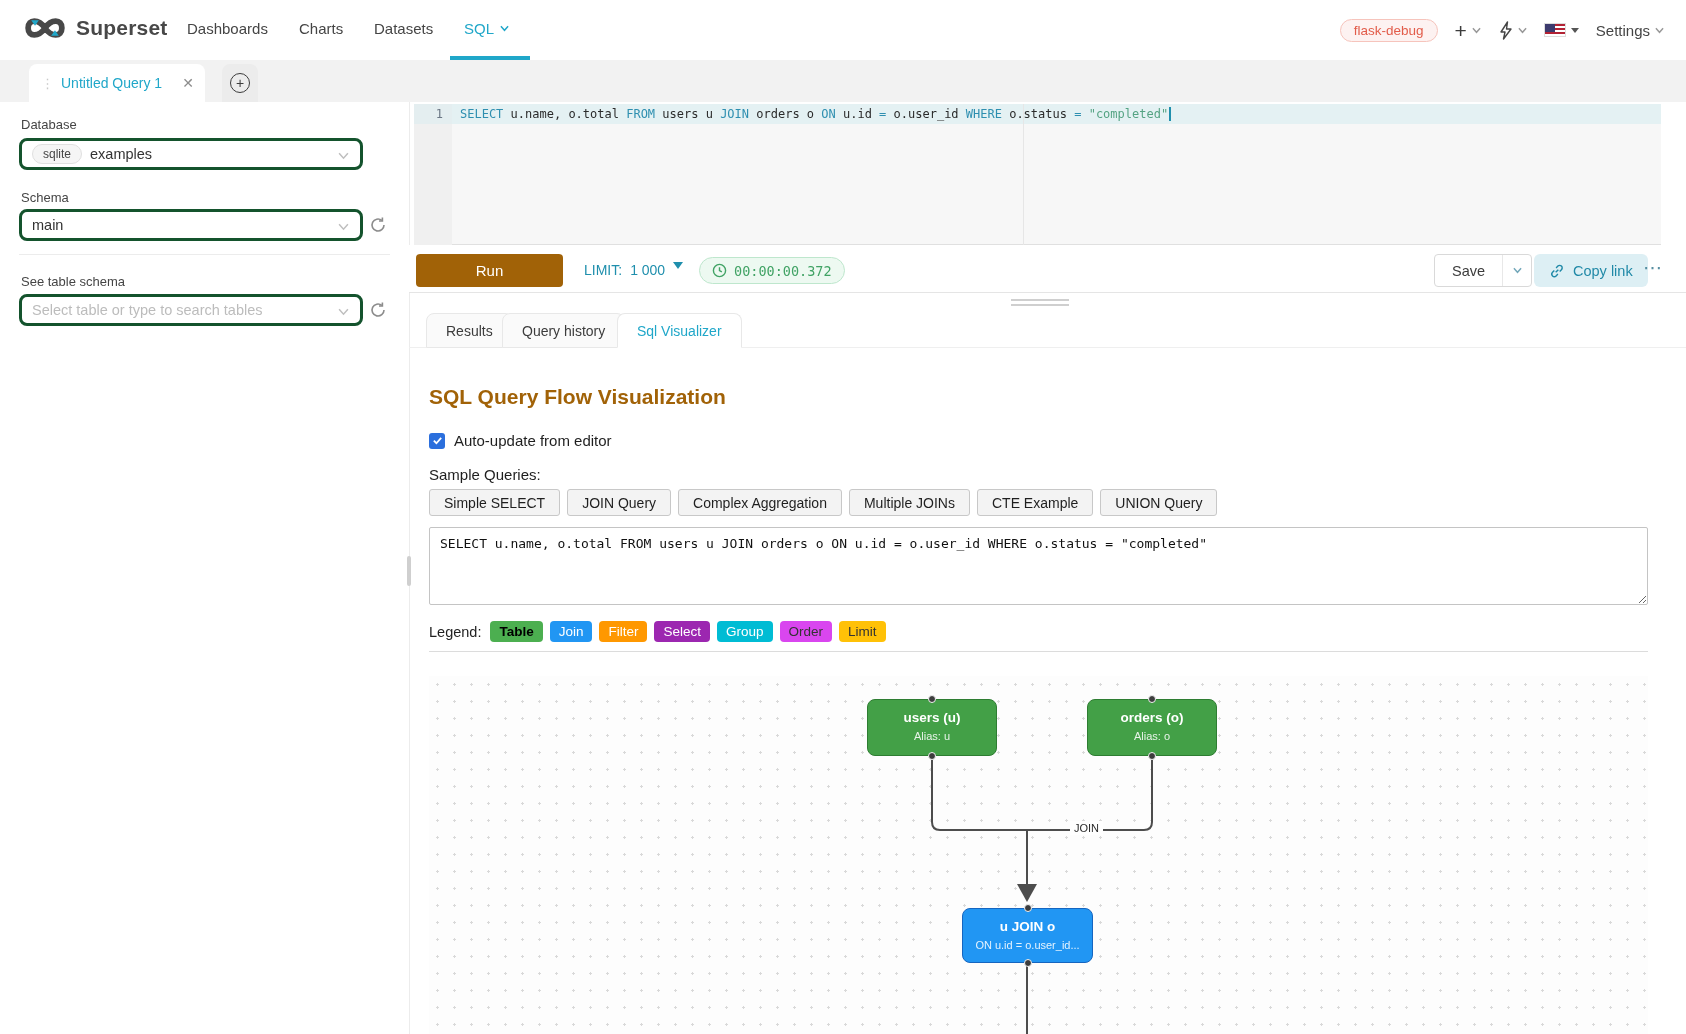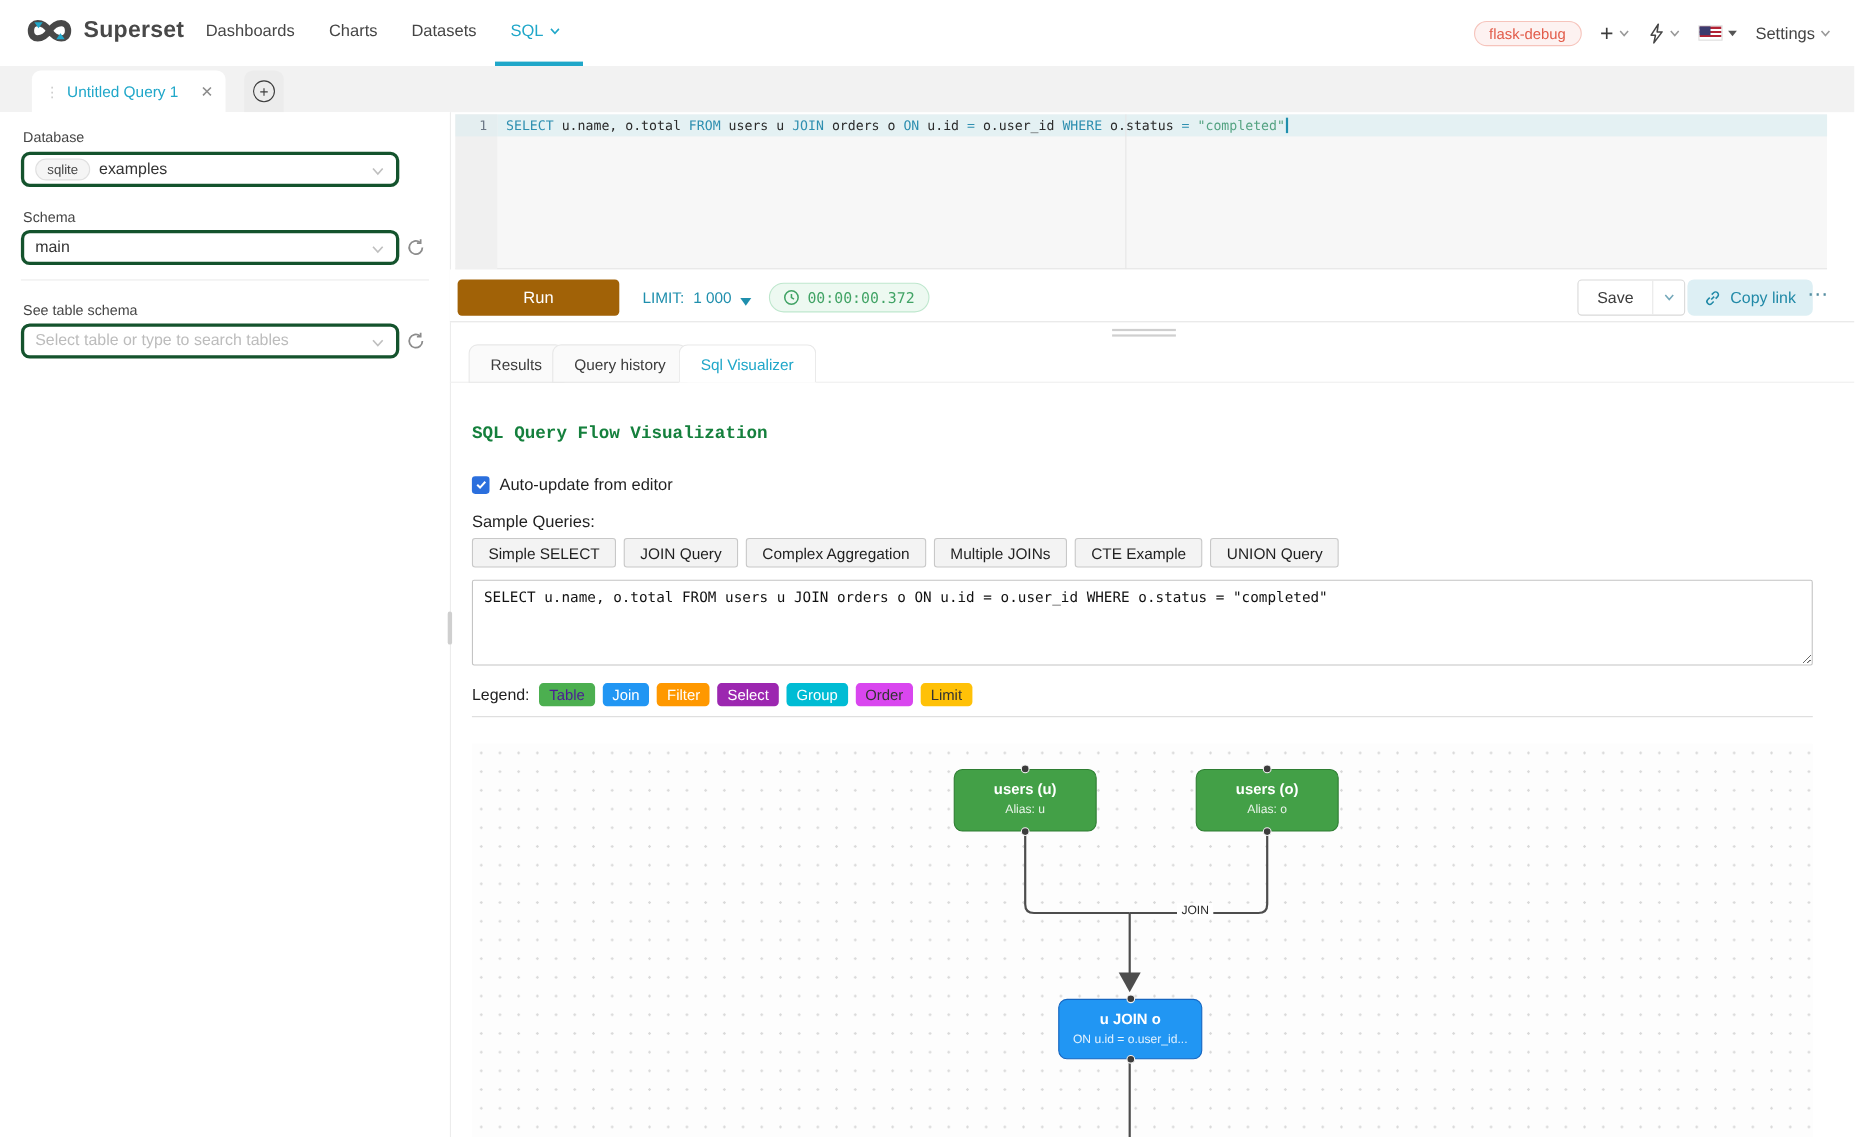--- a/index.html
+++ b/index.html
@@ -55,39 +55,39 @@
   .tok-kw { color:#2e8fb0; }
   .tok-op { color:#2e8fb0; }
   .tok-str { color:#55a383; }
   .tok-id { color:#2b2b2b; }
   .cursor { display:inline-block; width:2px; height:14px; background:#1f8fad; vertical-align:text-bottom; margin-left:1px; }
   .print-margin { position:absolute; left:609px; top:0; width:1px; height:141px; background:#e6e6e6; }
 
   
   .toolbar { position:absolute; left:409px; top:245px; width:1277px; height:48px; background:#fff; border-bottom:1px solid #e5e5e5; }
   .run-btn { position:absolute; left:7px; top:9px; width:147px; height:33px; background:#a16207; color:#fff; border:none; border-radius:4px; font-size:15px; font-family:"Liberation Sans", sans-serif; cursor:pointer; }
-  .limit-group { position:absolute; left:175px; top:17px; display:flex; align-items:flex-end; gap:8px; color:#1f8fad; font-size:14px; cursor:pointer; }
+  .limit-group { position:absolute; left:175px; top:17px; display:flex; align-items:flex-start; gap:8px; color:#1f8fad; font-size:14px; cursor:pointer; }
   .limit-caret { width:0; height:0; border-left:5px solid transparent; border-right:5px solid transparent; border-top:7px solid #1f8fad; }
   .timer-badge { position:absolute; left:290px; top:12px; height:27px; display:flex; align-items:center; gap:7px; background:#edf9f1; border:1px solid #bee7cd; border-radius:14px; padding:0 12px; color:#41a365; font-family:"DejaVu Sans Mono", monospace; font-size:13.5px; }
   .save-split { position:absolute; left:1025px; top:9px; height:33px; display:flex; border:1px solid #d9d9d9; border-radius:4px; background:#fff; overflow:hidden; }
   .save-main { padding:0 17px; display:flex; align-items:center; font-size:14.5px; color:#3c3c3c; cursor:pointer; }
   .save-caret { width:29px; display:flex; align-items:center; justify-content:center; border-left:1px solid #e8e8e8; cursor:pointer; }
   .copylink-btn { position:absolute; left:1125px; top:9px; height:33px; display:flex; align-items:center; gap:8px; background:#ddeff4; border:none; border-radius:6px; padding:0 15px; color:#2089a7; font-size:14.5px; font-family:"Liberation Sans", sans-serif; cursor:pointer; }
   .more-btn { position:absolute; left:1234px; top:11px; color:#568ea1; font-size:19px; letter-spacing:1px; cursor:pointer; }
   .split-grip { position:absolute; left:1011px; top:299px; width:58px; height:8px; cursor:row-resize; }
   .split-grip div { height:2px; background:#cfcfcf; margin-bottom:3px; }
 
   
   .result-tabs { position:absolute; left:409px; top:312px; width:1277px; height:36px; border-bottom:1px solid #efefef; }
   .rtab { position:absolute; top:1px; height:35px; display:flex; align-items:center; padding:0 19px; background:#fafafa; border:1px solid #e8e8e8; border-radius:8px 8px 0 0; font-size:14px; color:#3c3c3c; cursor:pointer; }
   .rtab.active { background:#fff; border-bottom:1px solid #fff; color:#20a7c9; }
 
   
   .viz { position:absolute; left:429px; top:348px; width:1219px; }
-  .viz-title { position:absolute; left:0; top:37px; font-size:16px; font-weight:700; color:#15803d;font-family:Liberation Mono, monospace; }
+  .viz-title { position:absolute; left:0; top:37px; font-size:21px; font-weight:700; color:#a16207; }
   .auto-row { position:absolute; left:0; top:84px; display:flex; align-items:center; gap:9px; }
   .checkbox { width:16px; height:16px; background:#2b6fdd; border-radius:3px; display:flex; align-items:center; justify-content:center; cursor:pointer; }
   .checkbox svg { width:11px; height:11px; }
   .auto-label { font-size:15px; color:#1f1f1f; }
   .sample-label { position:absolute; left:0; top:118px; font-size:15px; color:#1f1f1f; }
   .sample-row { position:absolute; left:0; top:141px; display:flex; gap:7px; }
   .sample-btn { height:27px; background:#f3f3f3; border:1px solid #c8c8c8; border-radius:3px; padding:0 14px; font-size:14px; color:#1f1f1f; font-family:"Liberation Sans", sans-serif; cursor:pointer; }
   .query-textarea { position:absolute; left:0; top:179px; width:1219px; height:78px; border:1px solid #c4c4c4; border-radius:2px; background:#fff; font-family:"DejaVu Sans Mono", monospace; font-size:13px; color:#111; padding:8px 10px; resize:both; overflow:auto; }
   .legend-row { position:absolute; left:0; top:273px; display:flex; align-items:center; gap:7px; }
   .legend-label { font-size:14.5px; color:#1f1f1f; margin-right:2px; }
@@ -285,21 +285,21 @@
       <button class="sample-btn">Complex Aggregation</button>
       <button class="sample-btn">Multiple JOINs</button>
       <button class="sample-btn">CTE Example</button>
       <button class="sample-btn">UNION Query</button>
     </div>
 
     <textarea class="query-textarea" spellcheck="false" style="">SELECT u.name, o.total FROM users u JOIN orders o ON u.id = o.user_id WHERE o.status = "completed"</textarea>
 
     <div class="legend-row">
       <span class="legend-label">Legend:</span>
-      <span class="legend-badge" style="background: rgb(76, 175, 80); color: #4c1d95;">Table</span>
+      <span class="legend-badge" style="background: rgb(76, 175, 80); color: #000000; font-weight: bold;">Table</span>
       <span class="legend-badge" style="background: rgb(33, 150, 243); color: rgb(255, 255, 255);">Join</span>
       <span class="legend-badge" style="background: rgb(255, 152, 0); color: rgb(255, 255, 255);">Filter</span>
       <span class="legend-badge" style="background: rgb(156, 39, 176); color: rgb(255, 255, 255);">Select</span>
       <span class="legend-badge" style="background: rgb(0, 188, 212); color: rgb(255, 255, 255);">Group</span>
       <span class="legend-badge" style="background: #d946ef; color: rgb(51, 51, 51);">Order</span>
       <span class="legend-badge" style="background: rgb(255, 193, 7); color: rgb(51, 51, 51);">Limit</span>
     </div>
 
     <div class="viz-hr"></div>
 
@@ -314,21 +314,21 @@
 
       <div class="flow-node" style="left: 438px; top: 23px; width: 130px; height: 57px; background: rgb(67, 160, 71); border-color: rgb(46, 125, 50);">
         <span class="handle top"></span>
         <div class="nt">users (u)</div>
         <div class="ns">Alias: u</div>
         <span class="handle bottom"></span>
       </div>
 
       <div class="flow-node" style="left: 658px; top: 23px; width: 130px; height: 57px; background: rgb(67, 160, 71); border-color: rgb(46, 125, 50);">
         <span class="handle top"></span>
-        <div class="nt">users (o)</div>
+        <div class="nt">orders (o)</div>
         <div class="ns">Alias: o</div>
         <span class="handle bottom"></span>
       </div>
 
       <div class="flow-node" style="left: 533px; top: 232px; width: 131px; height: 55px; background: rgb(33, 150, 243); border-color: rgb(21, 101, 192);">
         <span class="handle top"></span>
         <div class="nt">u JOIN o</div>
         <div class="ns">ON u.id = o.user_id...</div>
         <span class="handle bottom"></span>
       </div>

